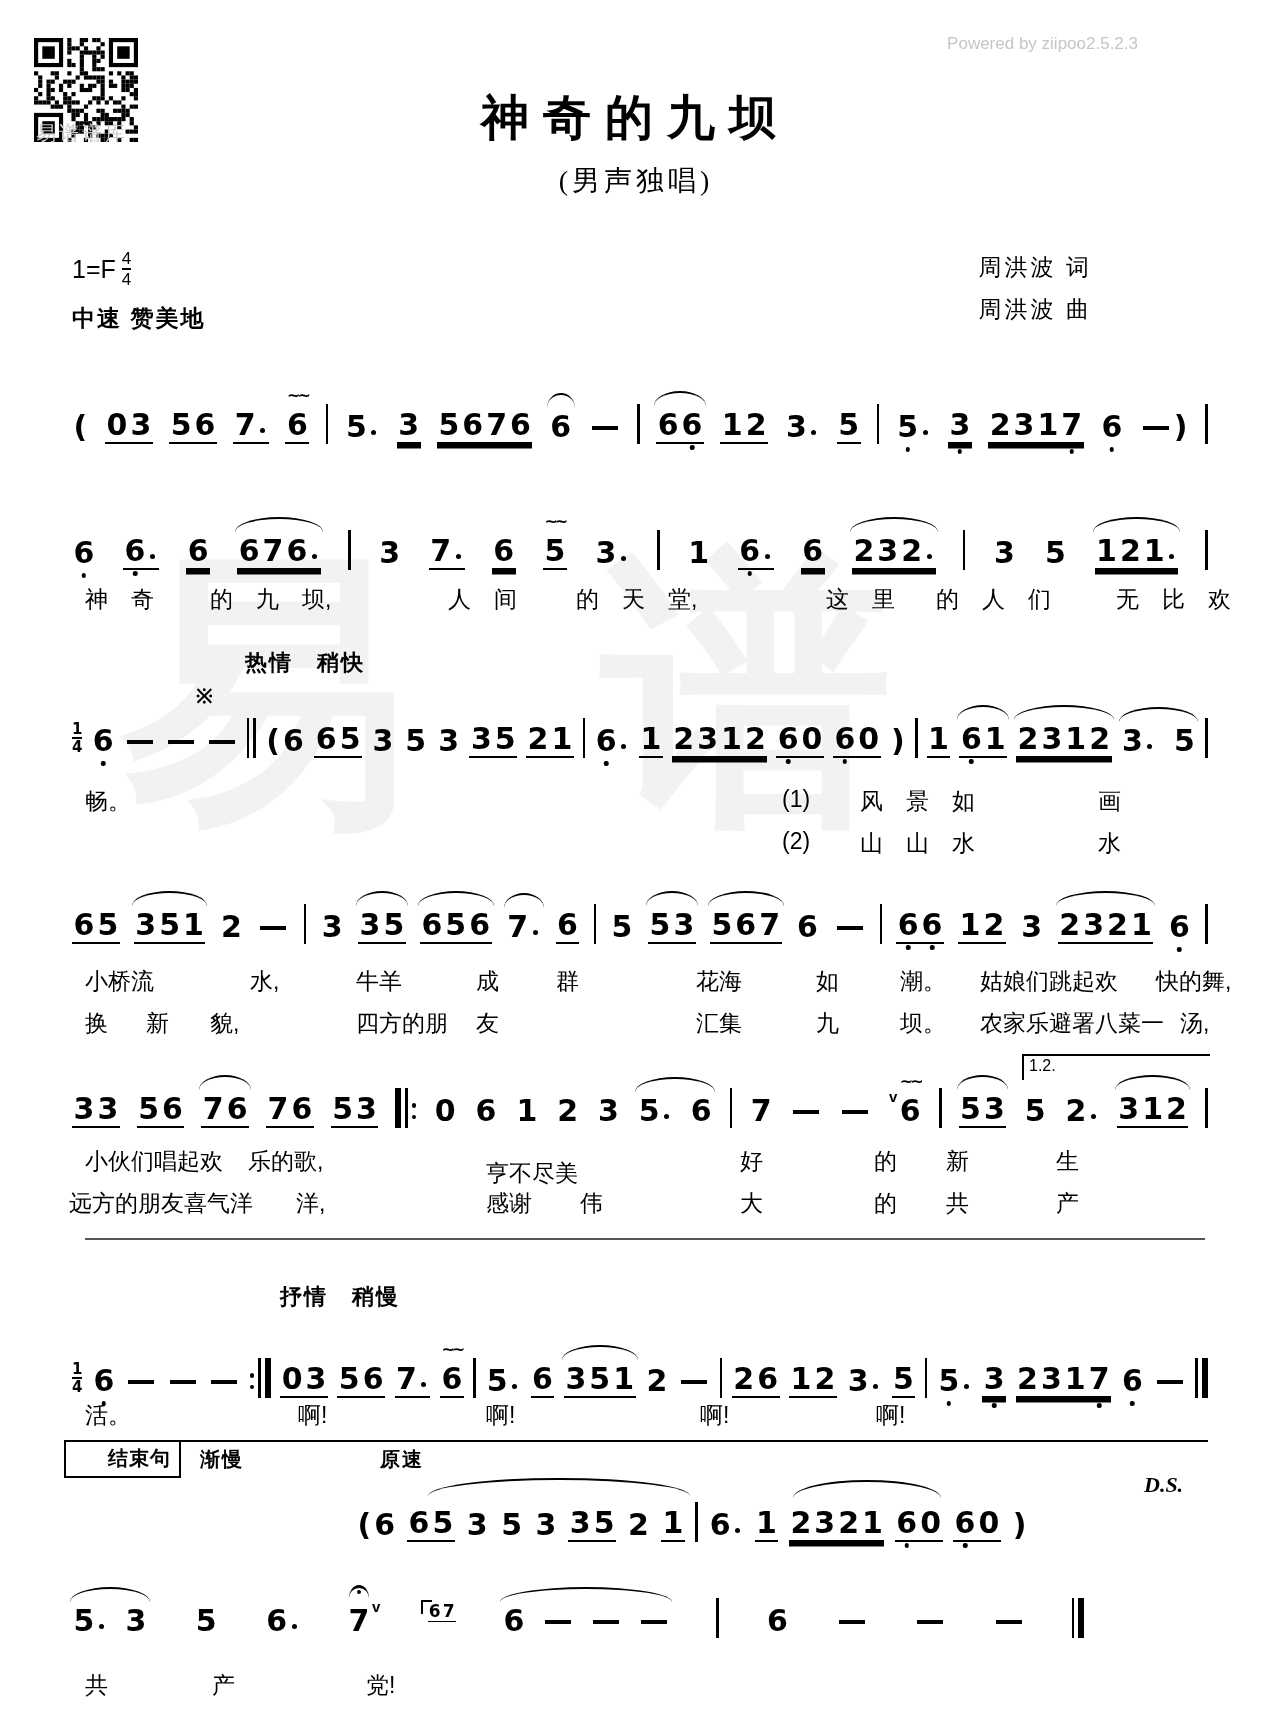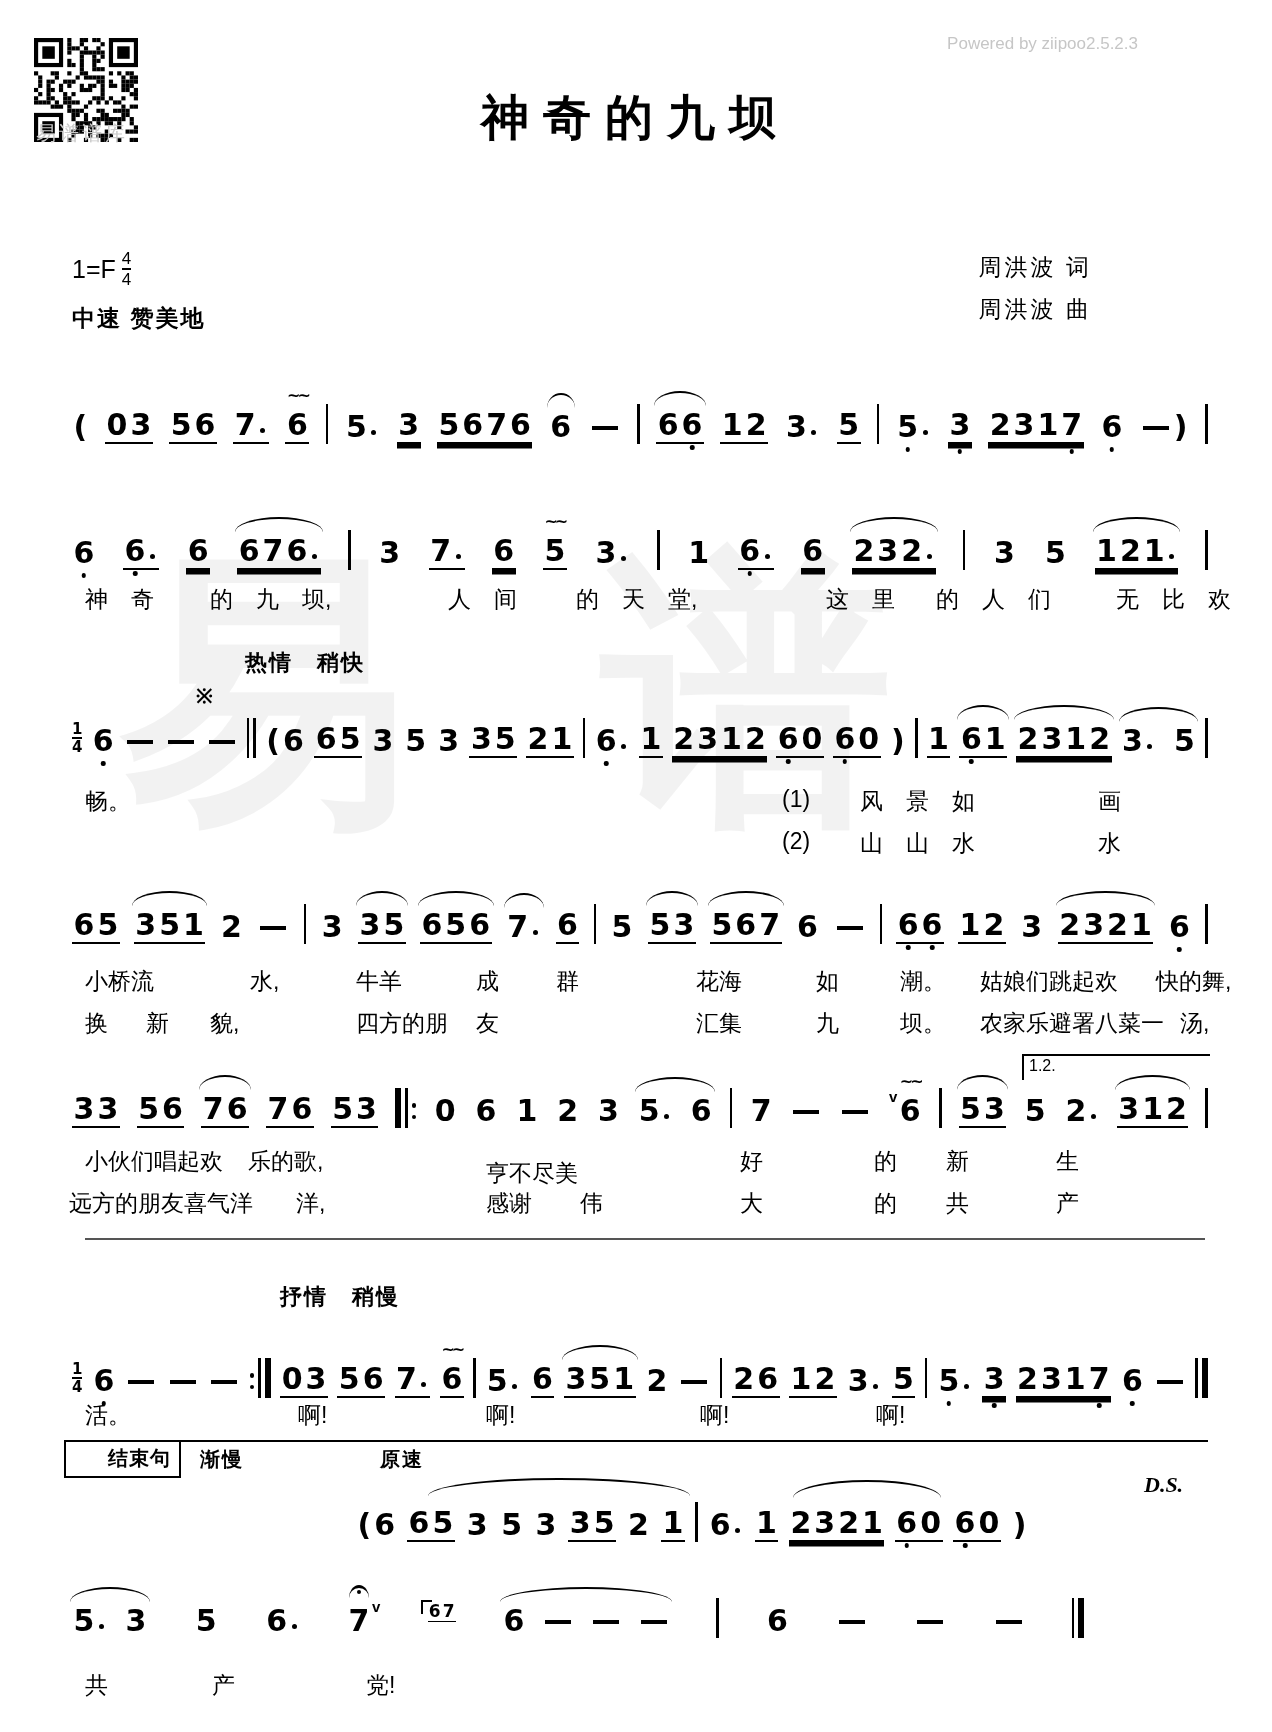--- a/index.html
+++ b/index.html
@@ -283,20 +283,21 @@
       <rect x="19" y="1" width="5" height="5" fill="#fff"></rect>
       <rect x="20" y="2" width="3" height="3" fill="#000"></rect>
       <rect x="0" y="18" width="7" height="7" fill="#000"></rect>
       <rect x="1" y="19" width="5" height="5" fill="#fff"></rect>
       <rect x="2" y="20" width="3" height="3" fill="#000"></rect>
     </svg>
   <div id="qr-label" class="abs">易谱谱库</div>
   <div id="powered" class="abs">Powered by ziipoo2.5.2.3</div>
 
   <div id="title" class="abs">神奇的九坝</div>
+  <div id="subtitle" class="abs">(男声独唱)</div>
 
   <div id="keysig" class="abs">
     <span>1=F</span>
     <span class="meter">
       <span>4</span>
       <span class="bot">4</span>
     </span>
   </div>
   <div id="tempo" class="abs">中速 赞美地</div>
   <div id="lyricist" class="abs">周洪波 词</div>

